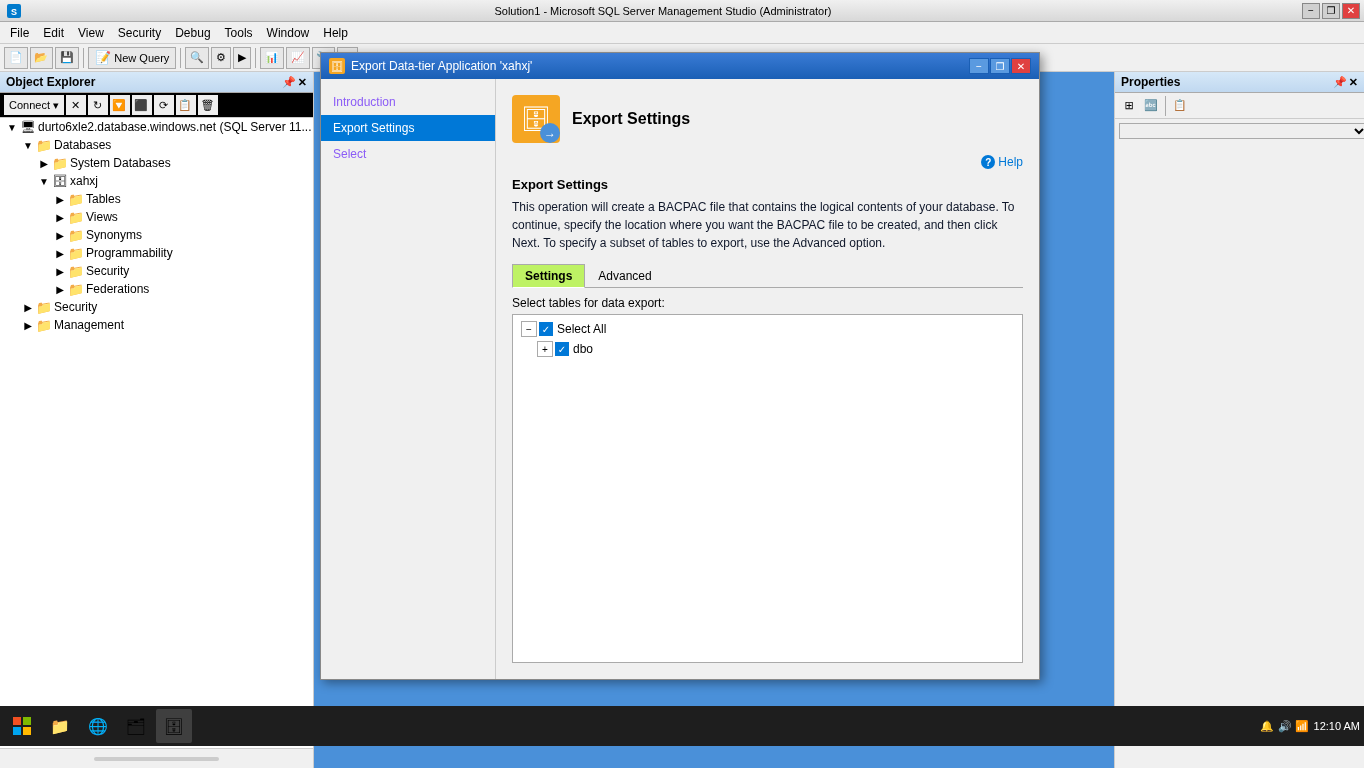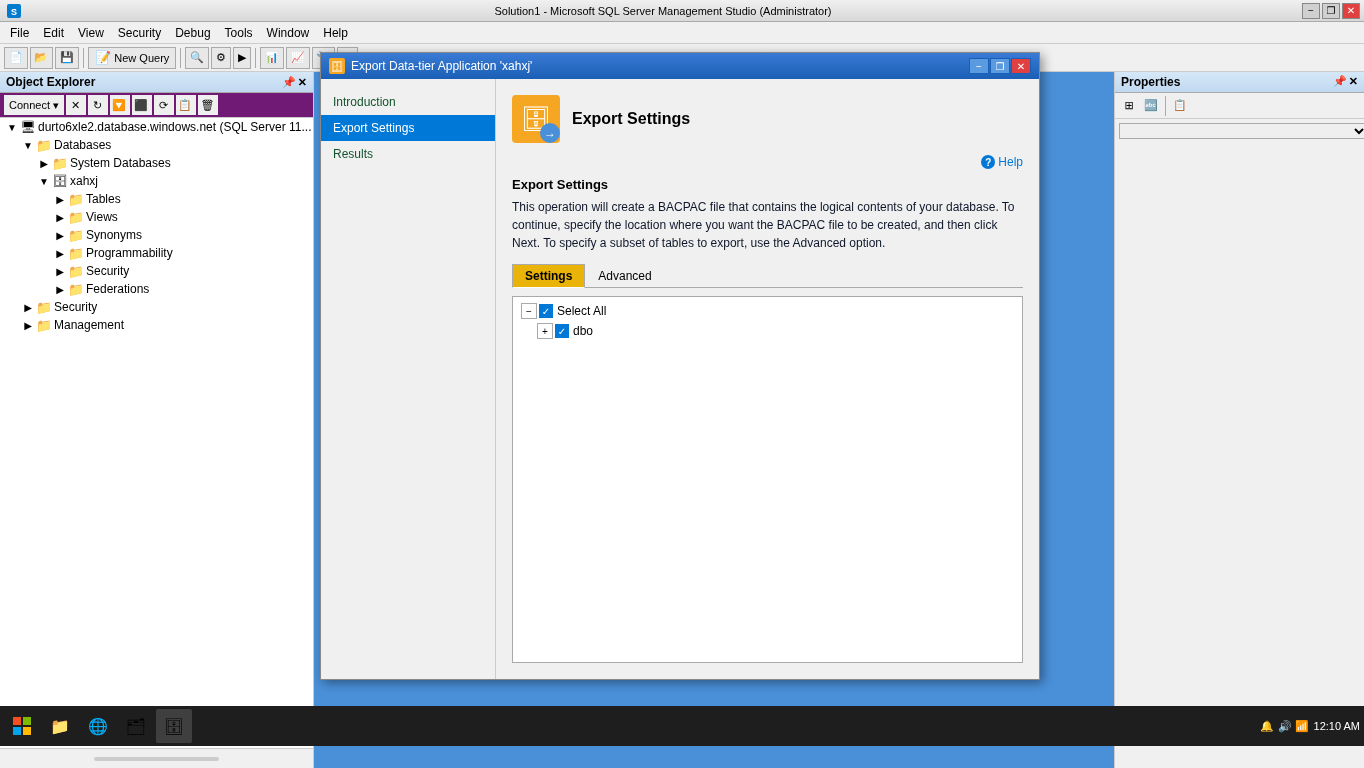--- a/index.html
+++ b/index.html
@@ -19,67 +19,67 @@
     .toolbar { background: #f0f0f0; height: 28px; display: flex; align-items: center; padding: 0 4px; border-bottom: 1px solid #ccc; gap: 2px; }
     .toolbar-btn { padding: 2px 6px; font-size: 11px; border: 1px solid #aaa; background: #e8e8e8; cursor: pointer; display: flex; align-items: center; gap: 3px; height: 22px; }
     .toolbar-separator { width: 1px; height: 20px; background: #aaa; margin: 0 2px; }
 
     
     .main-layout { display: flex; height: calc(768px - 72px); }
 
     
     .object-explorer { width: 314px; background: #f0f0f0; border-right: 1px solid #ccc; display: flex; flex-direction: column; flex-shrink: 0; }
     .oe-header { background: linear-gradient(to bottom, #d6e8f8, #c0d8f0); padding: 3px 6px; font-size: 12px; font-weight: bold; border-bottom: 1px solid #aaa; display: flex; align-items: center; justify-content: space-between; }
-    .oe-toolbar { display: flex; padding: 2px 4px; gap: 2px; border-bottom: 1px solid #ccc; background: #701a75; }
+    .oe-toolbar { display: flex; padding: 2px 4px; gap: 2px; border-bottom: 1px solid #ccc; background: #000000; }
     .oe-btn { width: 20px; height: 20px; display: flex; align-items: center; justify-content: center; cursor: pointer; font-size: 11px; border: 1px solid transparent; }
     .oe-content { flex: 1; overflow-y: auto; overflow-x: auto; background: #fff; }
     .tree-node { display: flex; align-items: center; padding: 1px 0; cursor: pointer; white-space: nowrap; }
     .tree-expander { width: 16px; height: 16px; display: inline-flex; align-items: center; justify-content: center; font-size: 10px; flex-shrink: 0; cursor: pointer; }
     .tree-icon { width: 16px; height: 16px; margin-right: 2px; flex-shrink: 0; display: inline-flex; align-items: center; justify-content: center; }
     .tree-label { font-size: 12px; }
 
     
     .icon-folder { color: #f5a623; font-size: 13px; }
 
     
     .properties-panel { width: 250px; background: #f0f0f0; border-left: 1px solid #ccc; display: flex; flex-direction: column; }
-    .prop-header { background: linear-gradient(to bottom, #d6e8f8, #c0d8f0); padding: 3px 6px; font-size: 12px; font-weight: bold; border-bottom: 1px solid #aaa; display: flex; justify-content: space-between; }
+    .prop-header { background: linear-gradient(to bottom, #d6e8f8, #c0d8f0); padding: 3px 6px; font-size: 12px; font-weight: bold; border-bottom: 1px solid #aaa; display: flex; align-items: center; justify-content: space-between; }
     .prop-toolbar { display: flex; align-items: center; padding: 2px 4px; gap: 2px; border-bottom: 1px solid #ccc; background: #f0f0f0; height: 26px; }
     .prop-content { flex: 1; background: #f0f0f0; }
 
     
     .dialog-overlay { position: fixed; top: 0; left: 0; right: 0; bottom: 0; display: flex; align-items: center; justify-content: center; pointer-events: none; }
     .dialog { pointer-events: all; background: #f0f0f0; border: 1px solid #888; box-shadow: 3px 3px 10px rgba(0,0,0,0.4); width: 720px; display: flex; flex-direction: column; }
     .dialog-title { background: linear-gradient(to bottom, #3a7bd5, #1a5fb5); color: #fff; padding: 5px 8px; font-size: 12px; display: flex; align-items: center; justify-content: space-between; }
     .dialog-title-icon { width: 16px; height: 16px; background: #f5a623; border-radius: 2px; margin-right: 6px; display: inline-flex; align-items: center; justify-content: center; color: #fff; font-size: 10px; }
     .dialog-title-text { flex: 1; }
     .dialog-title-controls { display: flex; gap: 1px; }
     .dialog-title-btn { width: 20px; height: 16px; background: #5a9ae0; border: 1px solid #1a5fb5; color: #fff; font-size: 10px; cursor: pointer; display: flex; align-items: center; justify-content: center; }
     .dialog-title-btn.close { background: #e04040; }
 
     .dialog-body { display: flex; flex: 1; min-height: 600px; }
     .dialog-sidebar { width: 175px; background: #f0f0f0; border-right: 1px solid #ccc; padding-top: 10px; }
-    .sidebar-nav-item { padding: 6px 12px; cursor: pointer; font-size: 12px; color: #14532d; }
+    .sidebar-nav-item { padding: 6px 12px; cursor: pointer; font-size: 12px; color: #8b5cf6; }
     .sidebar-nav-item.active { background: #0078d7; color: #fff; }
 
     .dialog-main { flex: 1; padding: 16px; display: flex; flex-direction: column; }
 
     
     .dialog-header { display: flex; align-items: center; margin-bottom: 12px; }
     .header-icon { width: 48px; height: 48px; background: #f5a623; border-radius: 4px; display: flex; align-items: center; justify-content: center; color: #fff; font-size: 24px; margin-right: 12px; position: relative; }
     .header-icon-badge { position: absolute; bottom: 0; right: 0; width: 20px; height: 20px; background: #4a90d9; border-radius: 50%; display: flex; align-items: center; justify-content: center; font-size: 12px; color: #fff; }
     .header-title { font-size: 16px; font-weight: bold; color: #000; }
 
     .section-title { font-size: 13px; font-weight: bold; margin-bottom: 6px; }
     .section-desc { font-size: 12px; color: #0f172a; margin-bottom: 12px; line-height: 1.5; }
 
     
     .tabs { display: flex; border-bottom: 1px solid #aaa; margin-bottom: 8px; }
     .tab { padding: 4px 12px; font-size: 12px; cursor: pointer; border: 1px solid transparent; border-bottom: none; margin-bottom: -1px; }
-    .tab.active { background: #eab308; border: 1px solid #aaa; border-bottom: 1px solid #fff; font-weight: bold; }
+    .tab.active { background: #bef264; border: 1px solid #aaa; border-bottom: 1px solid #fff; font-weight: bold; }
 
     
     .table-list-label { font-size: 12px; margin-bottom: 4px; }
     .table-list-box { border: 1px solid #aaa; background: #fff; flex: 1; padding: 4px; overflow-y: auto; min-height: 300px; }
     .table-list-item { display: flex; align-items: center; padding: 2px 4px; cursor: pointer; font-size: 12px; }
     .check-box { width: 14px; height: 14px; border: 1px solid #555; background: #fff; display: inline-flex; align-items: center; justify-content: center; margin-right: 4px; flex-shrink: 0; font-size: 10px; }
     .check-box.checked { background: #0078d7; color: #fff; border-color: #0078d7; }
     .check-box.checked::after { content: '✓'; font-size: 10px; color: #fff; }
     .tree-expand-btn { width: 16px; height: 16px; border: 1px solid #aaa; background: #fff; display: inline-flex; align-items: center; justify-content: center; margin-right: 2px; cursor: pointer; font-size: 10px; flex-shrink: 0; }
 
@@ -296,21 +296,21 @@
     <div class="dialog-body">
 
       <div class="dialog-sidebar">
         <div class="sidebar-nav-item">
           <span>Introduction</span>
         </div>
         <div class="sidebar-nav-item active">
           <span>Export Settings</span>
         </div>
         <div class="sidebar-nav-item">
-          <span>Results</span>
+          <span>Select</span>
         </div>
       </div>
 
       <div class="dialog-main">
 
         <div class="dialog-header">
           <div class="header-icon">
             <span>🗄</span>
             <div class="header-icon-badge">→</div>
           </div>
@@ -330,20 +330,21 @@
 
         <div class="tabs">
           <div class="tab active">
             <span>Settings</span>
           </div>
           <div class="tab">
             <span>Advanced</span>
           </div>
         </div>
 
+        <div class="table-list-label">Select tables for data export:</div>
 
         <div class="table-list-box">
 
           <div class="table-list-item">
             <span class="tree-expand-btn">−</span>
             <span class="check-box checked"></span>
             <span>Select All</span>
           </div>
 
           <div class="table-list-item" style="padding-left:20px;">

